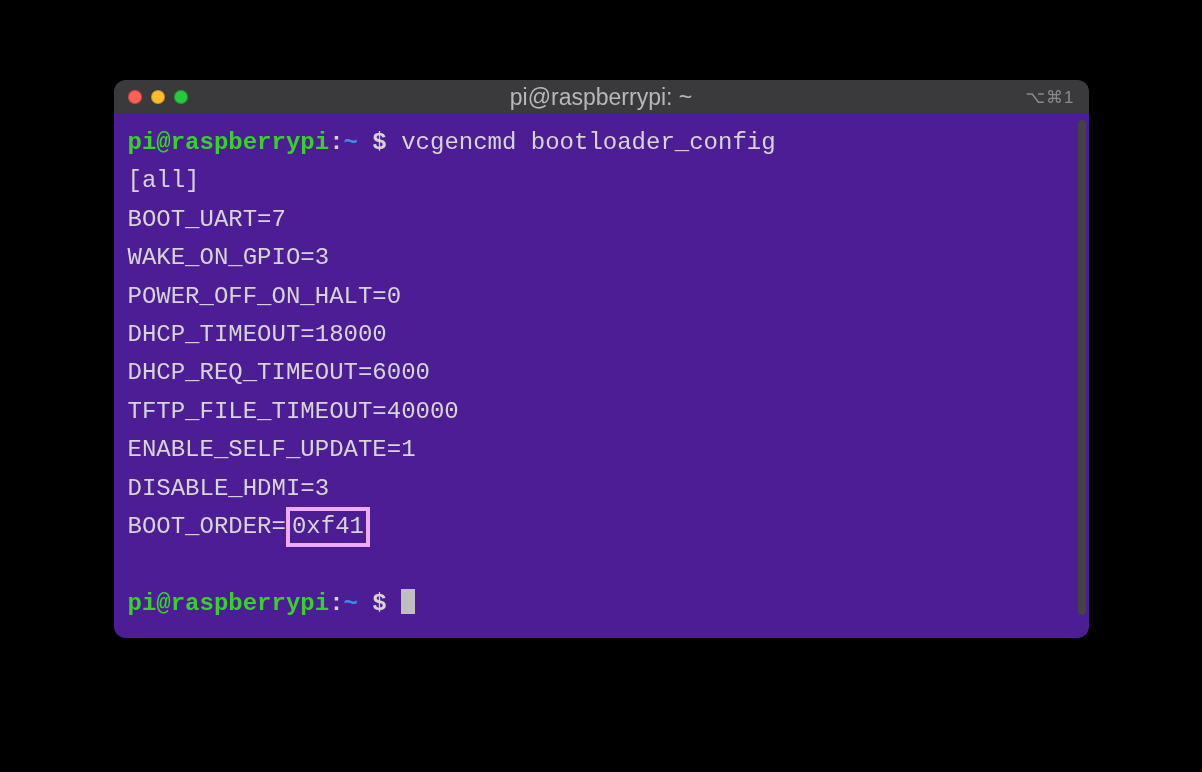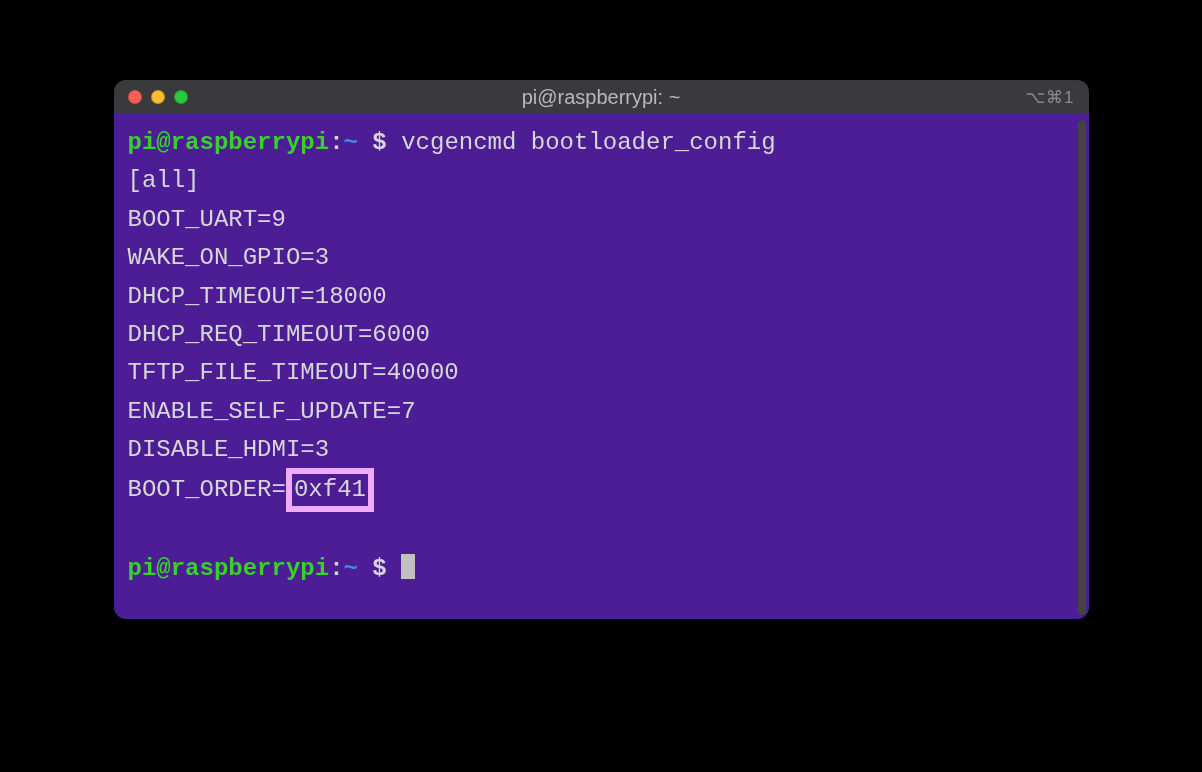--- a/index.html
+++ b/index.html
@@ -45,21 +45,21 @@
       border-radius: 50%;
     }
     .traffic-close { background: #ff5f56; border: 0.5px solid rgba(0,0,0,0.2); }
     .traffic-min { background: #ffbd2e; border: 0.5px solid rgba(0,0,0,0.2); }
     .traffic-max { background: #27c93f; border: 0.5px solid rgba(0,0,0,0.2); }
     .title-text {
       position: absolute;
       left: 50%;
       transform: translateX(-50%);
       color: #b8b8b9;
-      font-size: 20px;
+      font-size: 23px;
       font-family: -apple-system, "Helvetica Neue", Arial, sans-serif;
     }
     .title-right {
       margin-left: auto;
       color: #8a8a8c;
       font-size: 17px;
       font-family: -apple-system, "Helvetica Neue", Arial, sans-serif;
       letter-spacing: 1px;
     }
     .terminal-body {
@@ -73,21 +73,21 @@
       line-height: 1.6;
       color: #d6d6d6;
       white-space: pre;
     }
     .user-host { color: #37d12a; font-weight: bold; }
     .colon { color: #d6d6d6; font-weight: bold; }
     .path { color: #3b8eea; font-weight: bold; }
     .dollar { color: #d6d6d6; font-weight: bold; }
     .cmd { color: #d6d6d6; }
     .highlight-box {
-      border: 6px solid #f0abfc;
+      border: 4px solid #f0abfc;
       display: inline-block;
       padding: 0 2px;
       line-height: 1.35;
       margin-top: -2px;
     }
     .cursor-block {
       display: inline-block;
       width: 14px;
       height: 25px;
       background: #c0c0c0;
@@ -116,25 +116,26 @@
       <div class="traffic-light traffic-close"></div>
       <div class="traffic-light traffic-min"></div>
       <div class="traffic-light traffic-max"></div>
     </div>
     <div class="title-text">pi@raspberrypi: ~</div>
     <div class="title-right">⌥⌘1</div>
   </div>
   <div class="terminal-body">
     <div class="term-line"><span class="user-host">pi@raspberrypi</span><span class="colon">:</span><span class="path">~</span><span class="dollar"> $ </span><span class="cmd">vcgencmd bootloader_config</span></div>
     <div class="term-line">[all]</div>
-    <div class="term-line">BOOT_UART=9</div>
+    <div class="term-line">BOOT_UART=7</div>
     <div class="term-line">WAKE_ON_GPIO=3</div>
+    <div class="term-line">POWER_OFF_ON_HALT=0</div>
     <div class="term-line">DHCP_TIMEOUT=18000</div>
     <div class="term-line">DHCP_REQ_TIMEOUT=6000</div>
     <div class="term-line">TFTP_FILE_TIMEOUT=40000</div>
-    <div class="term-line">ENABLE_SELF_UPDATE=7</div>
+    <div class="term-line">ENABLE_SELF_UPDATE=1</div>
     <div class="term-line">DISABLE_HDMI=3</div>
     <div class="term-line"><span>BOOT_ORDER=</span><span class="highlight-box">0xf41</span></div>
     <div class="blank-line"></div>
     <div class="term-line"><span class="user-host">pi@raspberrypi</span><span class="colon">:</span><span class="path">~</span><span class="dollar"> $ </span><span class="cursor-block"></span></div>
     <div class="scrollbar"></div>
   </div>
 </div>
 
 </body></html>

